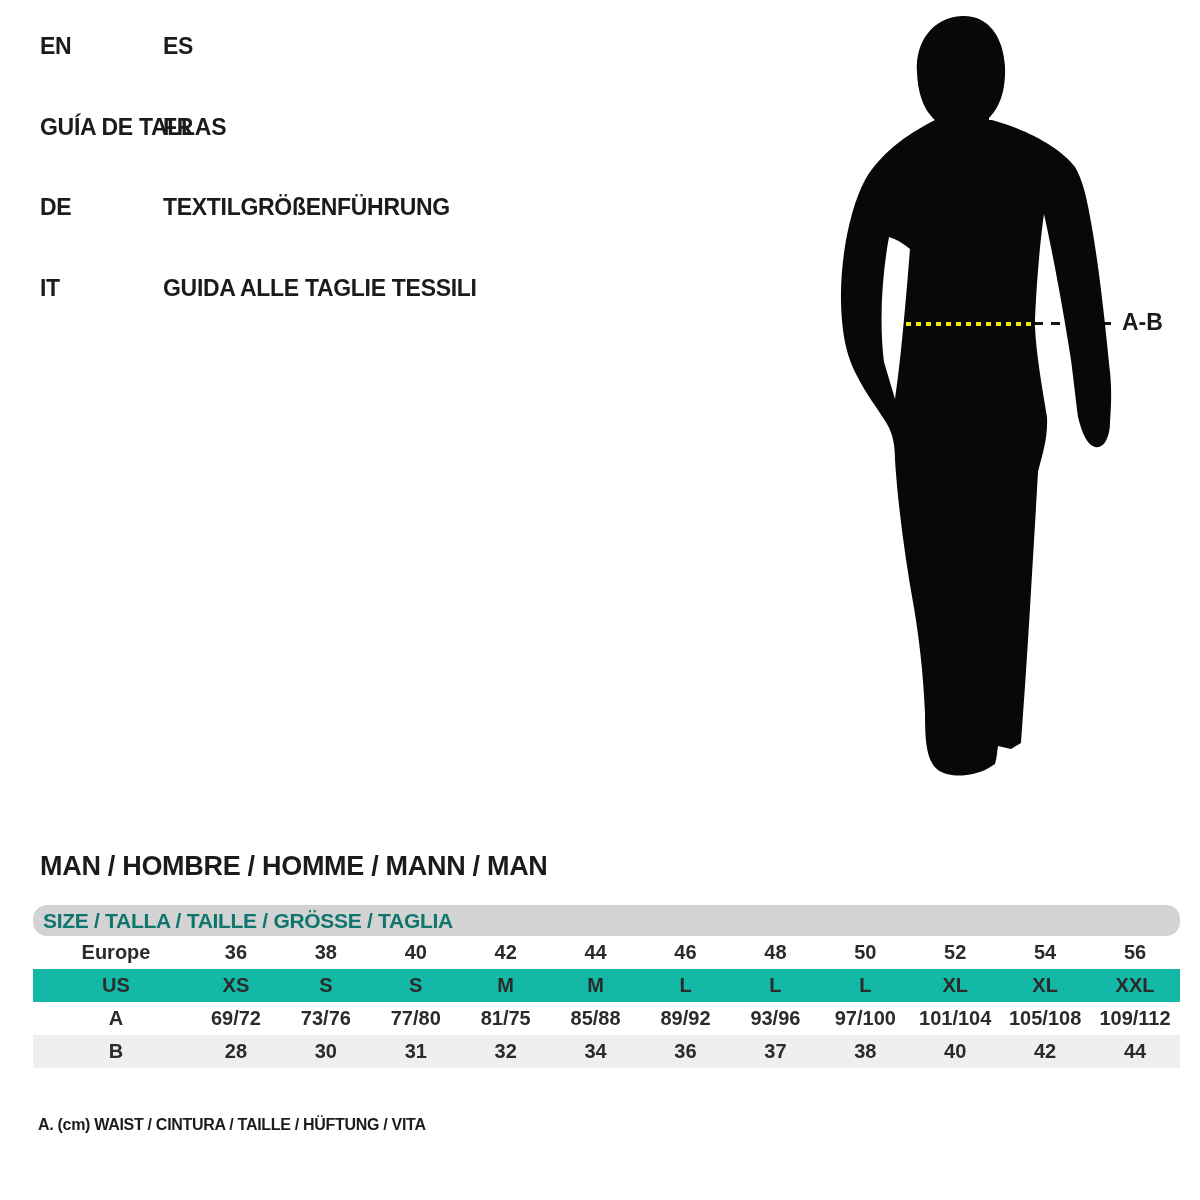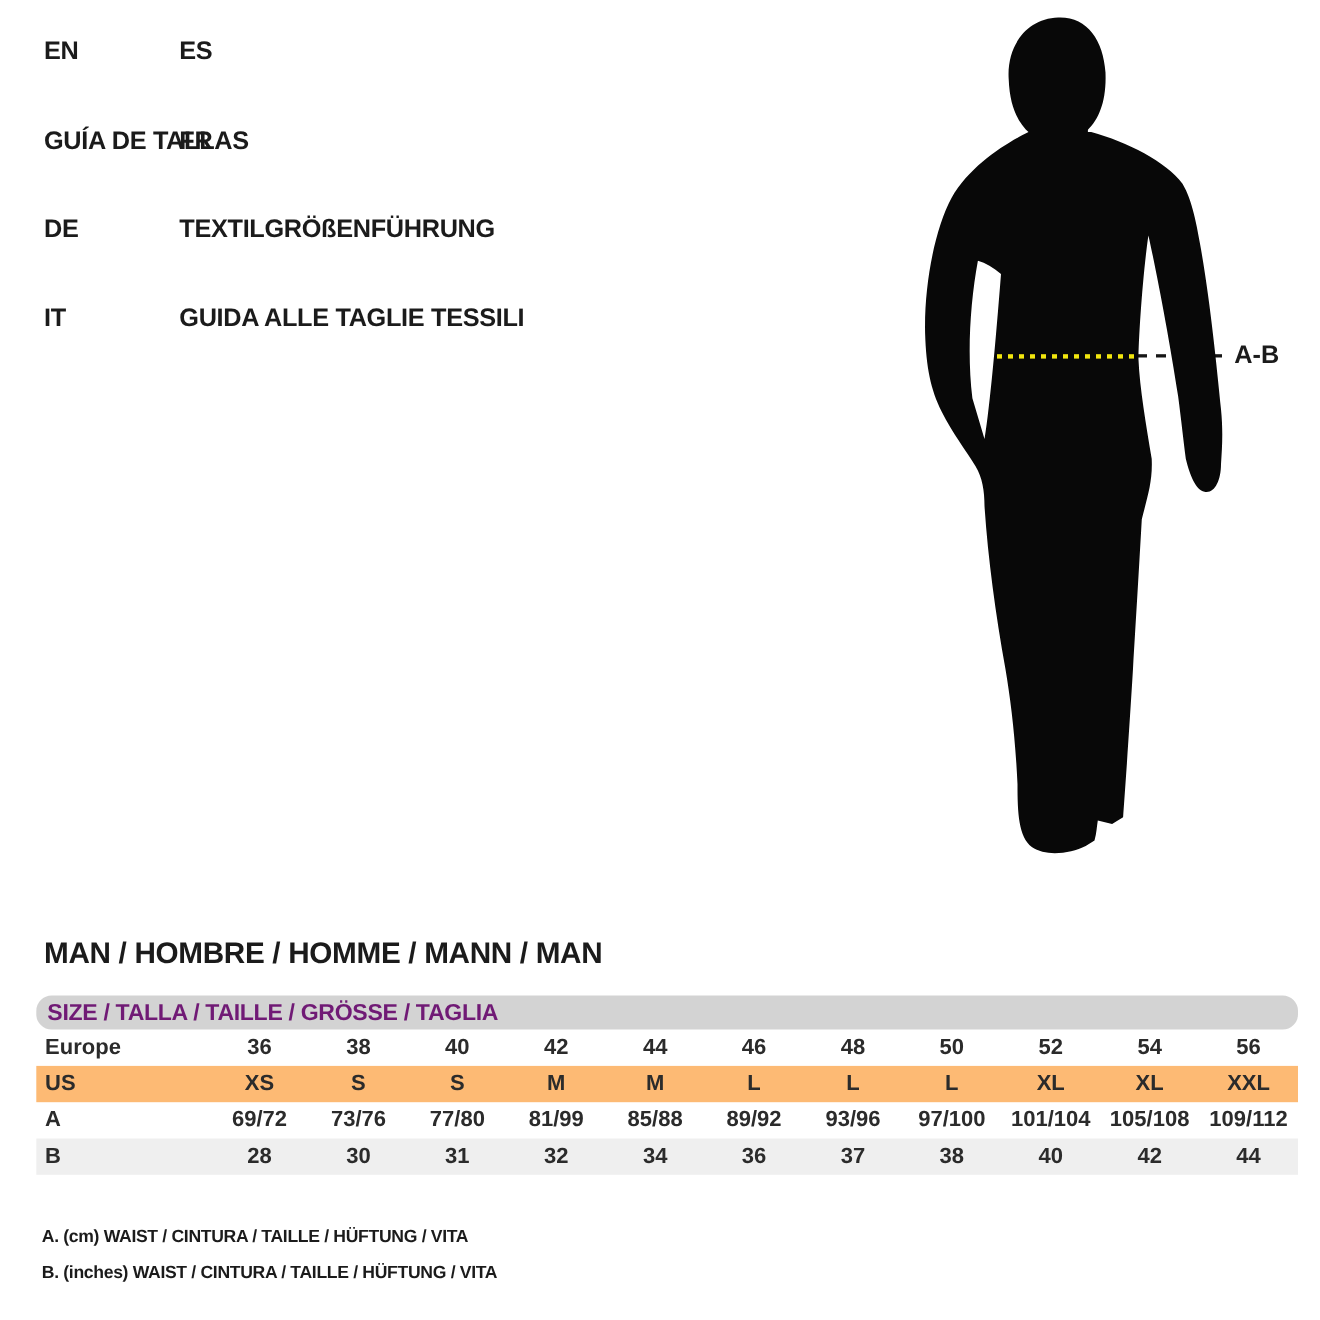--- a/index.html
+++ b/index.html
@@ -88,37 +88,37 @@
     position: absolute;
     left: 33px;
     top: 905px;
     width: 1147px;
     font-weight: bold;
   }
   .table-header {
     height: 31px;
     line-height: 31px;
     background: #d3d3d3;
-    color: #701a75;
+    color: #0f766e;
     font-size: 21px;
     padding-left: 10px;
     letter-spacing: -0.3px;
     white-space: nowrap;
     border-radius: 14px;
   }
   .table-row {
     display: grid;
     grid-template-columns: 158px repeat(11, 1fr);
     height: 33px;
     line-height: 33px;
     font-size: 20px;
     color: #2b2b2b;
   }
   .table-row.alt { background: #efefef; }
-  .row-label { text-align: left; padding-left: 8px; }
+  .row-label { text-align: center; padding-left: 8px; }
   .cell { text-align: center; }
   
   .notes {
     position: absolute;
     left: 38px;
     top: 1108px;
     font-size: 16px;
     font-weight: bold;
     line-height: 33px;
     letter-spacing: -0.3px;
@@ -199,41 +199,41 @@
       <span class="cell">42</span>
       <span class="cell">44</span>
       <span class="cell">46</span>
       <span class="cell">48</span>
       <span class="cell">50</span>
       <span class="cell">52</span>
       <span class="cell">54</span>
       <span class="cell">56</span>
     </div>
 
-    <div class="table-row alt" style="background: #fdba74;">
+    <div class="table-row alt" style="background: #14b8a6;">
       <span class="row-label">US</span>
       <span class="cell">XS</span>
       <span class="cell">S</span>
       <span class="cell">S</span>
       <span class="cell">M</span>
       <span class="cell">M</span>
       <span class="cell">L</span>
       <span class="cell">L</span>
       <span class="cell">L</span>
       <span class="cell">XL</span>
       <span class="cell">XL</span>
       <span class="cell">XXL</span>
     </div>
 
     <div class="table-row">
       <span class="row-label">A</span>
       <span class="cell">69/72</span>
       <span class="cell">73/76</span>
       <span class="cell">77/80</span>
-      <span class="cell">81/99</span>
+      <span class="cell">81/75</span>
       <span class="cell">85/88</span>
       <span class="cell">89/92</span>
       <span class="cell">93/96</span>
       <span class="cell">97/100</span>
       <span class="cell">101/104</span>
       <span class="cell">105/108</span>
       <span class="cell">109/112</span>
     </div>
 
     <div class="table-row alt" style="background: rgb(239, 239, 239);">
@@ -247,16 +247,15 @@
       <span class="cell">37</span>
       <span class="cell">38</span>
       <span class="cell">40</span>
       <span class="cell">42</span>
       <span class="cell">44</span>
     </div>
   </div>
 
   <div class="notes">
     <div>A. (cm) WAIST / CINTURA / TAILLE / HÜFTUNG / VITA</div>
-    <div>B. (inches) WAIST / CINTURA / TAILLE / HÜFTUNG / VITA</div>
   </div>
 
 </div>
 
 </body></html>

